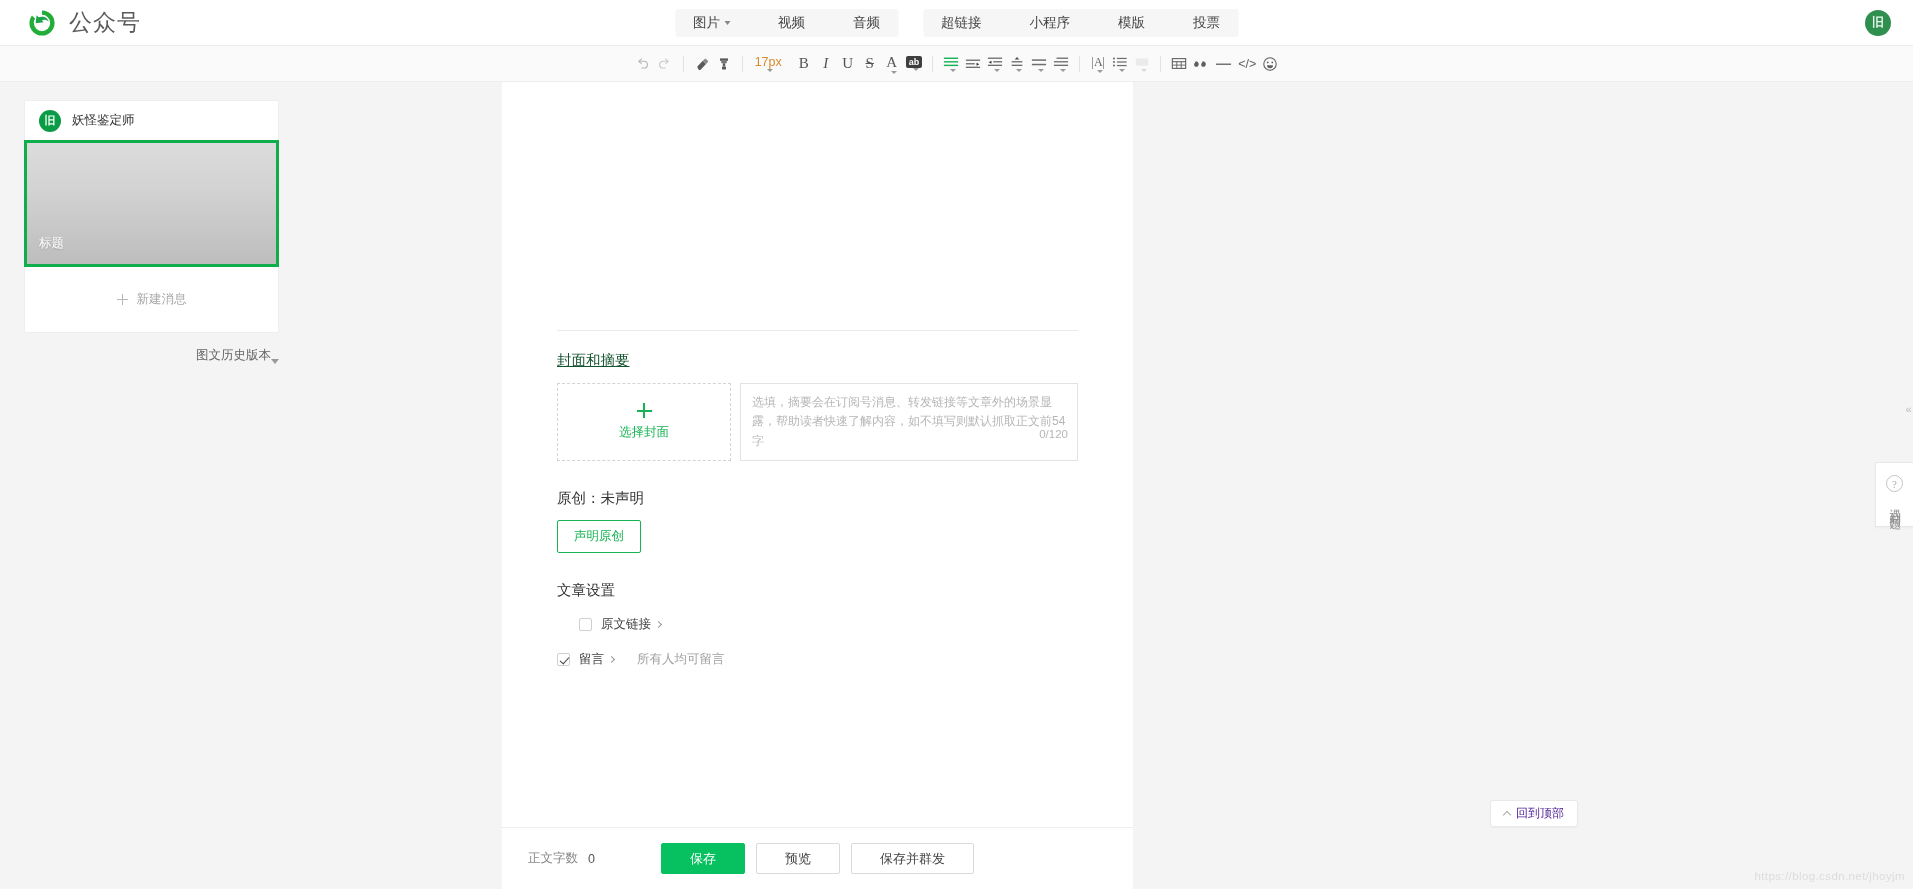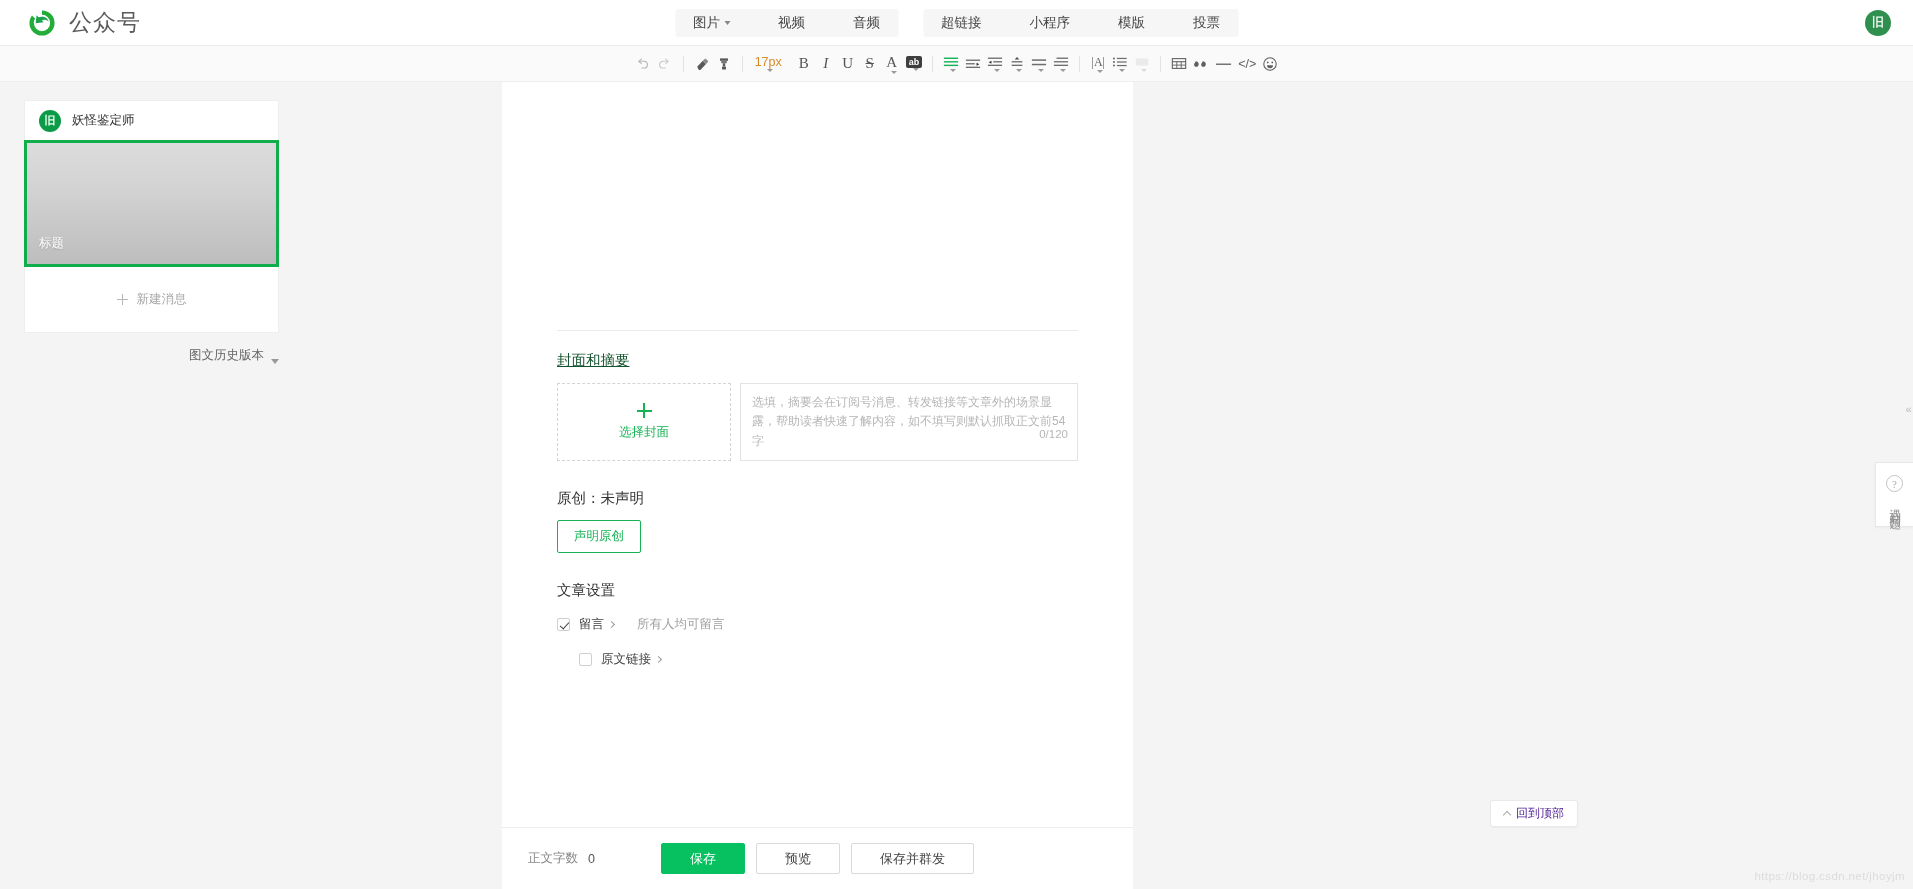--- a/index.html
+++ b/index.html
@@ -180,21 +180,20 @@
   }
   .plus-ic::before, .plus-ic::after {
     content: ''; position: absolute; background: #b6b6b6;
   }
   .plus-ic::before { left: 0; top: 5px; width: 11px; height: 1.4px; }
   .plus-ic::after { top: 0; left: 5px; height: 11px; width: 1.4px; }
 
   .history-row {
     margin-top: 14px;
     display: flex; align-items: flex-end; justify-content: flex-end;
-    gap: 7px;
     cursor: pointer;
   }
   .history-label { font-size: 12.5px; color: #666; }
   .caret-h {
     width: 0; height: 0;
     border-left: 4px solid transparent;
     border-right: 4px solid transparent;
     border-top: 5px solid #999;
   }
 
@@ -639,35 +638,35 @@
           <div class="digest-ph">选填，摘要会在订阅号消息、转发链接等文章外的场景显露，帮助读者快速了解内容，如不填写则默认抓取正文前54字</div>
           <div class="digest-count">0/120</div>
         </div>
       </div>
 
       <div class="orig-title">原创：未声明</div>
       <div class="btn-orig">声明原创</div>
 
       <div class="settings-title">文章设置</div>
 
+      <div class="setting-row indent-1">
+        <span class="cbx"></span>
+        <span class="setting-link">
+          <span>原文链接</span>
+          <i class="chev-r"></i>
+        </span>
+      </div>
+
       <div class="setting-row">
         <span class="cbx checked"></span>
         <span class="setting-link">
           <span>留言</span>
           <i class="chev-r"></i>
         </span>
         <span class="setting-note">所有人均可留言</span>
-      </div>
-
-      <div class="setting-row indent-1">
-        <span class="cbx"></span>
-        <span class="setting-link">
-          <span>原文链接</span>
-          <i class="chev-r"></i>
-        </span>
       </div>
     </div>
 
     <div class="editor-footer">
       <div class="wc-count">
         <span>正文字数</span>
         <span class="wc-num">0</span>
       </div>
       <div class="footer-btns">
         <div class="btn btn-primary">保存</div>

